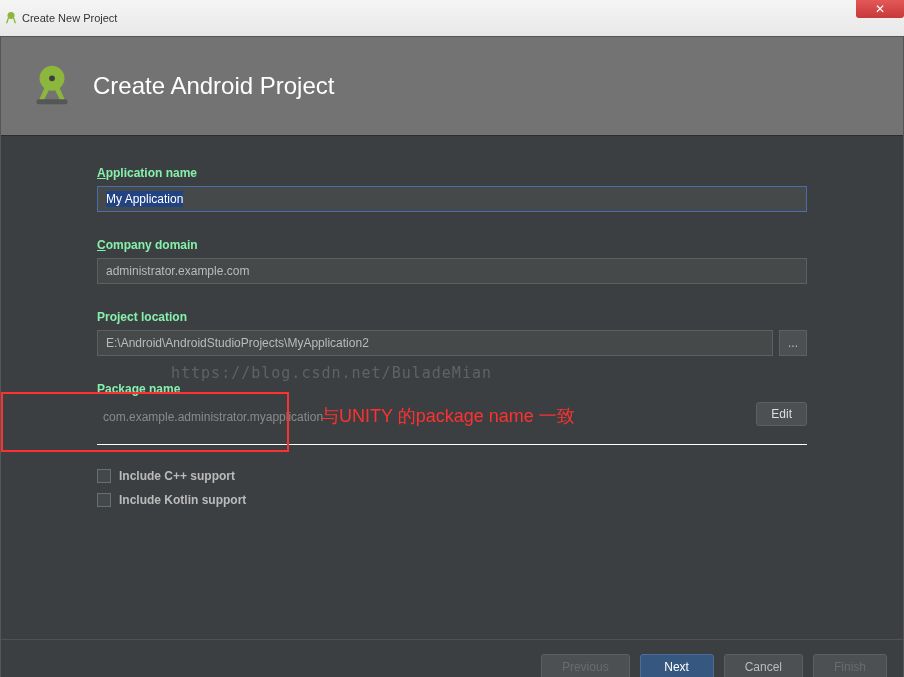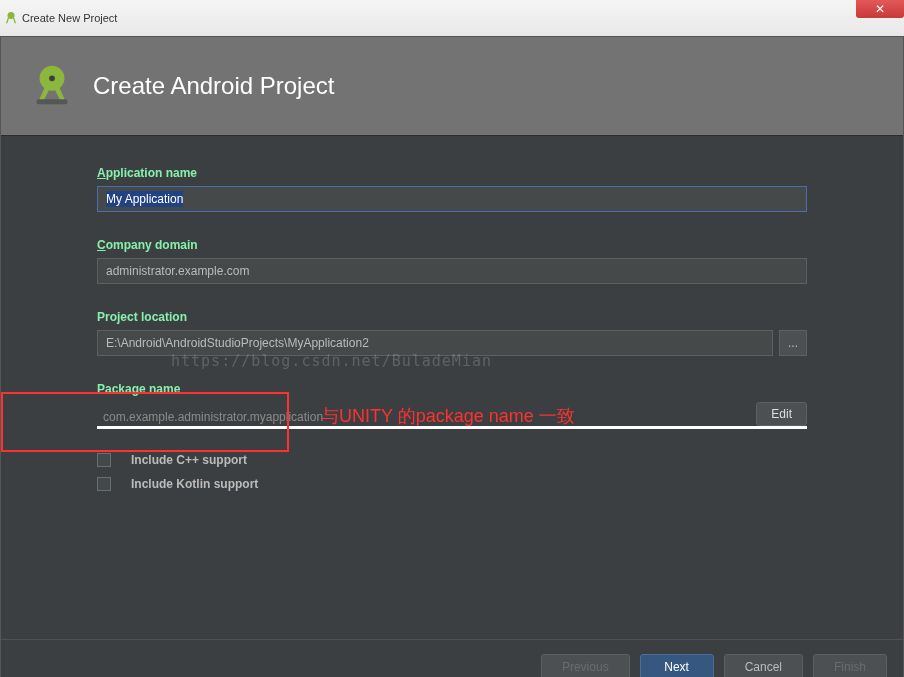--- a/index.html
+++ b/index.html
@@ -109,21 +109,22 @@
       border: 1px solid #5e6060;
       color: #bbb;
       font-size: 12px;
       cursor: pointer;
       display:flex;align-items:center;justify-content:center;
     }
     .package-row {
       display: flex;
       align-items: flex-start;
       gap: 10px;
-      border-bottom: 3px solid #ffffff;
+      border-bottom: 1px solid #ffffff;
+      padding-bottom: 18px;
     }
     .package-left { flex: 1; }
     .package-value {
       font-size: 12px;
       color: #8a8a8a;
       padding: 8px 6px 0 6px;
     }
     .edit-btn {
       background: #4c5052;
       border: 1px solid #5e6060;
@@ -131,21 +132,21 @@
       padding: 4px 14px;
       font-size: 12px;
       cursor: pointer;
       border-radius: 3px;
       margin-top: 20px;
     }
     .checkbox-group { margin-top: 24px; }
     .checkbox-row {
       display: flex;
       align-items: center;
-      gap: 20px;
+      gap: 8px;
       margin-bottom: 10px;
     }
     .checkbox {
       width: 14px;
       height: 14px;
       background: #43494a;
       border: 1px solid #6e6e6e;
     }
     .checkbox-label {
       font-size: 12px;
@@ -263,21 +264,21 @@
         <span class="checkbox-label">Include C++ support</span>
       </div>
       <div class="checkbox-row">
         <div class="checkbox"></div>
         <span class="checkbox-label">Include Kotlin support</span>
       </div>
     </div>
 
     <div class="annotation-box" style="left:0px; top:256px; width:288px; height:60px;"></div>
     <div class="annotation-text" style="left:320px; top:268px;">与UNITY 的package name 一致</div>
-    <div class="watermark" style="left:170px; top:216px;">https://blog.csdn.net/BuladeMian</div>
+    <div class="watermark" style="left:170px; top:228px;">https://blog.csdn.net/BuladeMian</div>
   </div>
 
   <div class="footer">
     <button class="footer-btn disabled">Previous</button>
     <button class="footer-btn primary">Next</button>
     <button class="footer-btn">Cancel</button>
     <button class="footer-btn disabled">Finish</button>
   </div>
 </div>
 

